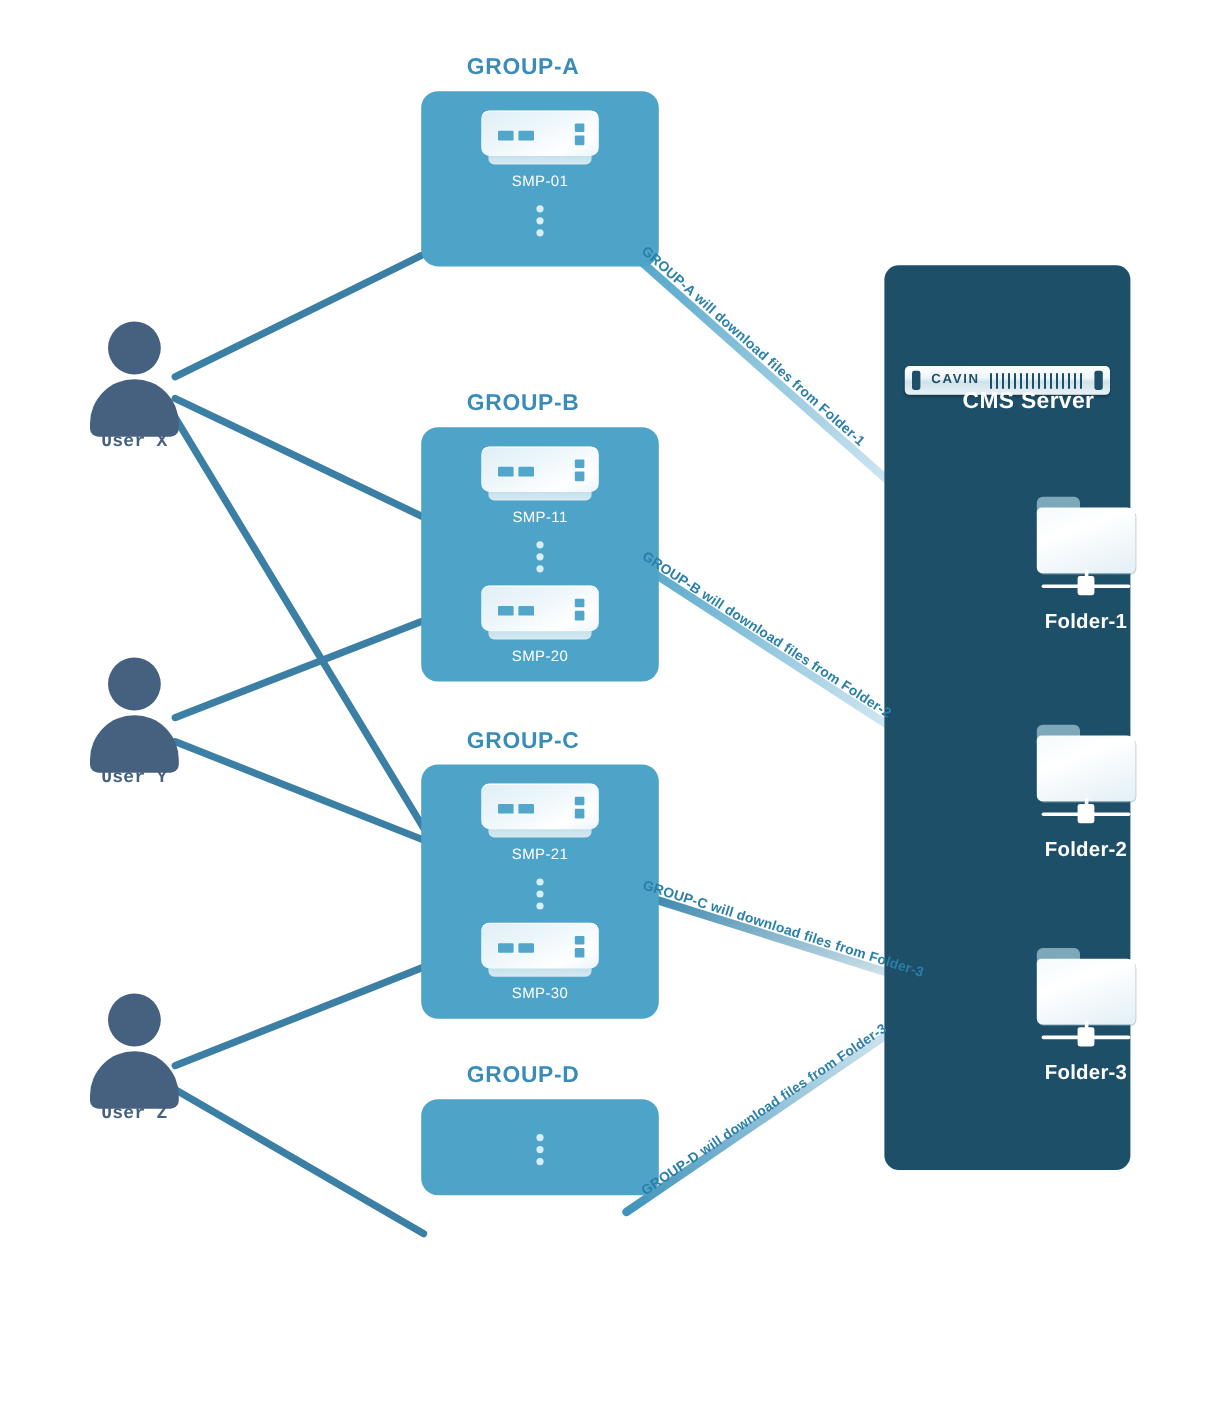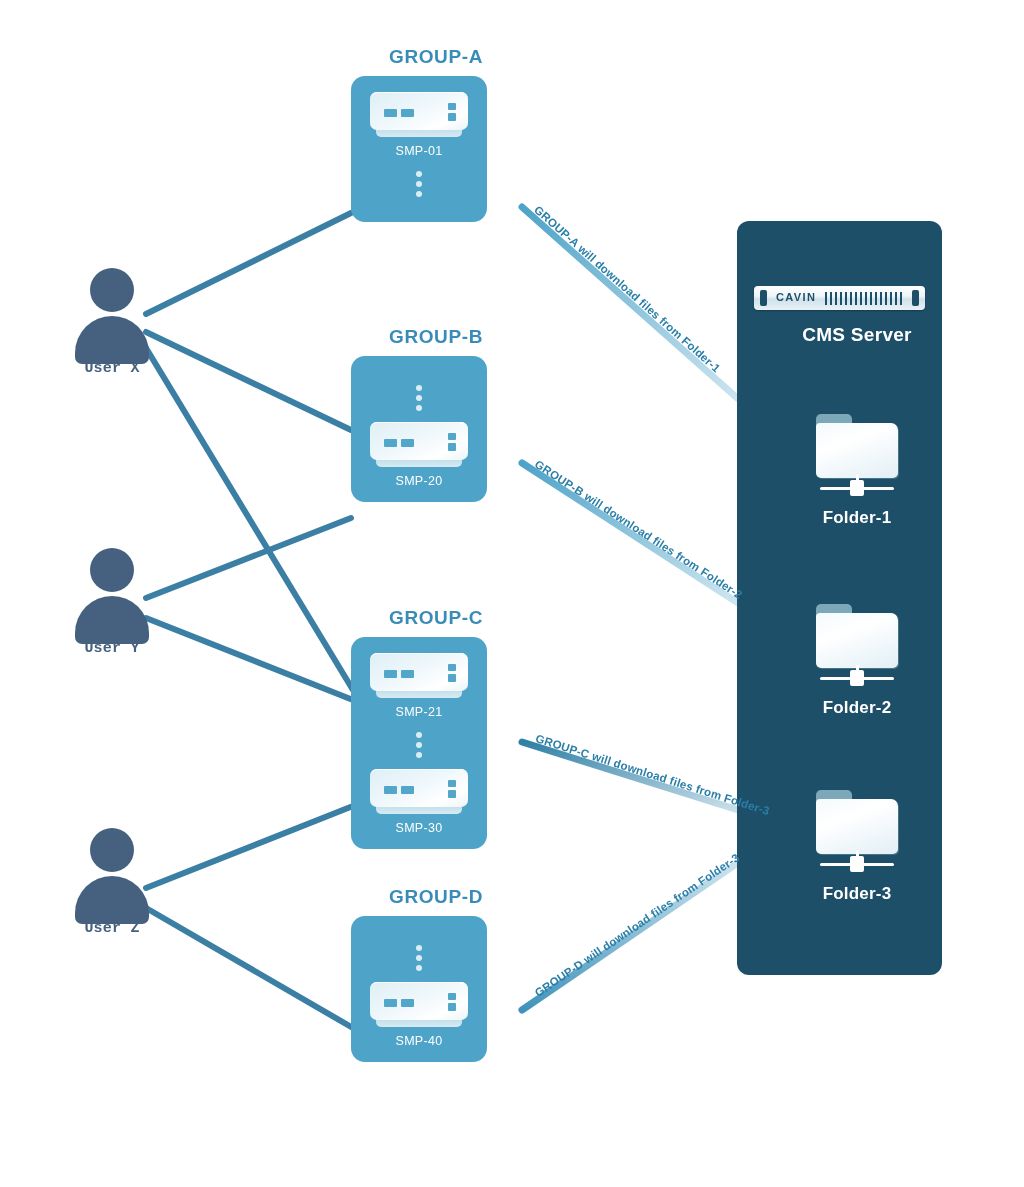--- a/index.html
+++ b/index.html
@@ -30,21 +30,21 @@
   }
 
   
   .group{position:absolute;width:170px;}
   .group .title{
     text-align:center;color:#3a8cb8;font-weight:bold;font-size:19px;
     letter-spacing:.6px;margin-bottom:8px;
   }
   .group .box{
     background:#4ea3c8;border-radius:14px;padding:16px 0 14px;
-    box-sizing:border-box;width:136px;
+    box-sizing:border-box;width:198px;
   }
   .smp{width:100%;text-align:center;}
   .smp .dev{
     width:98px;height:46px;margin:0 auto;position:relative;
   }
   .smp .dev .shadow{
     position:absolute;left:6px;top:34px;width:86px;height:11px;
     border-radius:0 0 5px 5px;
     background:linear-gradient(#b9dbe8,#d8eaf2);
   }
@@ -73,21 +73,21 @@
     display:block;width:6px;height:6px;border-radius:50%;
     background:#d9edf5;margin:4px auto;
   }
 
   
   #cms{
     position:absolute;left:737px;top:221px;width:205px;height:754px;
     background:#1e4f68;border-radius:12px;
   }
   #cms .server-icon{
-    position:absolute;left:17px;top:65px;width:171px;height:24px;
+    position:absolute;left:17px;top:84px;width:171px;height:24px;
     border-radius:4px;
     background:linear-gradient(180deg,#fdfefe 0%,#eef5f8 42%,#cfe2ea 55%,#e9f2f6 100%);
     box-shadow:0 1px 2px rgba(0,0,0,.25);
   }
   #cms .server-icon .cap{
     position:absolute;top:4px;width:7px;height:16px;border-radius:2px;background:#1e4f68;
   }
   #cms .server-icon .cap.l{left:6px;}
   #cms .server-icon .cap.r{right:6px;}
   #cms .server-icon .brand{
@@ -96,21 +96,21 @@
   }
   #cms .server-icon .vents{
     position:absolute;right:22px;top:6px;width:78px;height:13px;
     background:repeating-linear-gradient(90deg,#1e4f68 0 2px,transparent 2px 5px);
   }
   #cms .cms-title{
     position:absolute;left:0;top:103px;width:240px;text-align:center;
     color:#ffffff;font-size:19px;font-weight:bold;letter-spacing:.3px;
   }
 
-  .folder{position:absolute;width:240px;text-align:center;}
+  .folder{position:absolute;width:240px;text-align:center;padding-left:48px;}
   .folder .fglyph{width:86px;height:84px;margin:0 auto;position:relative;}
   .folder .tab{
     position:absolute;left:2px;top:0;width:36px;height:16px;
     border-radius:5px 5px 0 0;background:#7da8ba;
   }
   .folder .face{
     position:absolute;left:2px;top:9px;width:82px;height:55px;
     border-radius:4px 7px 5px 5px;
     background:linear-gradient(160deg,#f4fafc 0%,#ffffff 35%,#e2eff5 100%);
     box-shadow:1px 1px 0 rgba(120,160,178,.45);
@@ -218,20 +218,32 @@
           <div class="dots">
             <i></i>
             <i></i>
             <i></i>
           </div>
         </div>
       </div>
       <div class="group" style="left: 351px; top: 326px;">
         <div class="title">GROUP-B</div>
         <div class="box">
+          <div class="smp">
+            <div class="dev">
+              <span class="shadow"></span>
+              <span class="chassis">
+                <span class="led a"></span>
+                <span class="led b"></span>
+                <span class="bay t"></span>
+                <span class="bay m"></span>
+              </span>
+            </div>
+            <div class="label">SMP-11</div>
+          </div>
           <div class="dots">
             <i></i>
             <i></i>
             <i></i>
           </div>
           <div class="smp">
             <div class="dev">
               <span class="shadow"></span>
               <span class="chassis">
                 <span class="led a"></span>
@@ -278,32 +290,20 @@
           </div>
         </div>
       </div>
       <div class="group" style="left: 351px; top: 886px;">
         <div class="title">GROUP-D</div>
         <div class="box">
           <div class="dots">
             <i></i>
             <i></i>
             <i></i>
-          </div>
-          <div class="smp">
-            <div class="dev">
-              <span class="shadow"></span>
-              <span class="chassis">
-                <span class="led a"></span>
-                <span class="led b"></span>
-                <span class="bay t"></span>
-                <span class="bay m"></span>
-              </span>
-            </div>
-            <div class="label">SMP-40</div>
           </div>
         </div>
       </div>
     </div>
 
   <div id="cms">
     <div class="server-icon">
       <span class="cap l"></span>
       <span class="brand">CAVIN</span>
       <span class="vents"></span>

